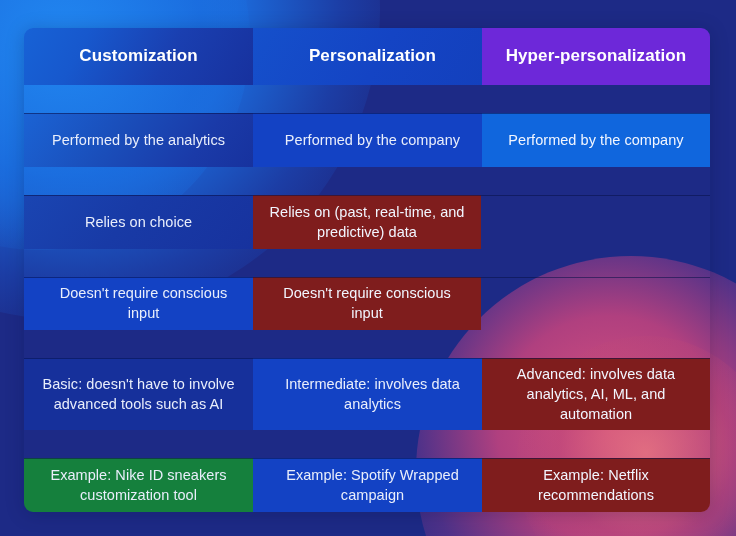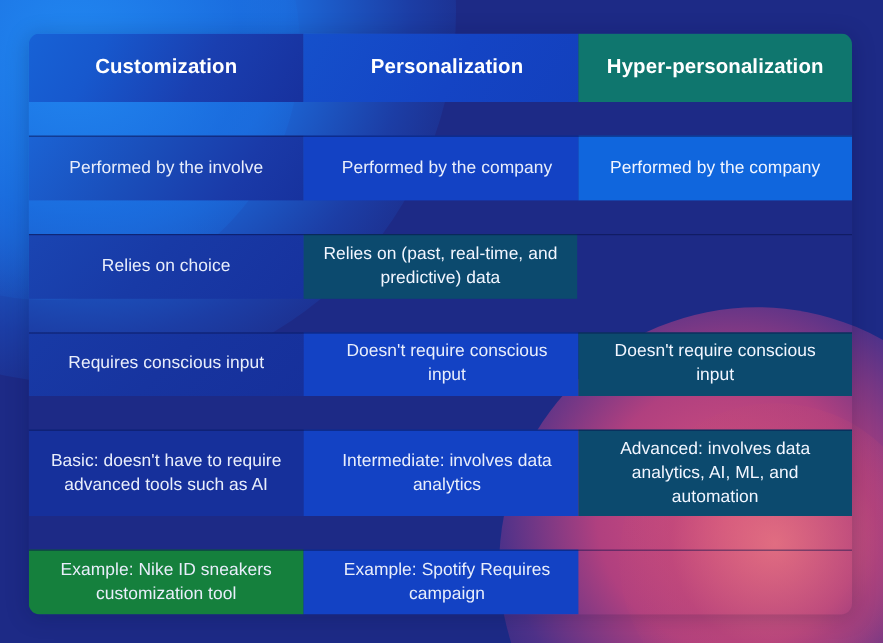--- a/index.html
+++ b/index.html
@@ -106,30 +106,30 @@
     display: flex;
     align-items: center;
     justify-content: center;
     text-align: center;
     box-sizing: border-box;
     padding: 6px 14px;
     color: #ffffff;
   }
   .cell.c1 { width: 229px; background: #17329e; }
   .cell.c2 { width: 229px; background: #1342c4; padding-left: 24px; }
-  .cell.c3 { width: 228px; background: #0c4a6e; }
+  .cell.c3 { width: 228px; background: #7f1d1d; }
 
   
   .row.header .cell.c1 {
     background: linear-gradient(118deg, #1762d6 0%, #1758cd 26%, #1a3fb0 62%, #17319e 100%);
   }
   .row.header .cell.c2 {
     background: linear-gradient(118deg, #1550cb 0%, #1444c4 55%, #1340bd 100%);
   }
-  .row.header .cell.c3 { background: #0f766e; }
+  .row.header .cell.c3 { background: #6d28d9; }
 
   .row.b1 .cell.c1 {
     background: linear-gradient(125deg, #1b63d4 0%, #1a4eba 40%, #1a3aa8 75%, #17329e 100%);
   }
   .row.b1 .cell.c2 { background: #1342c4; }
   .row.b1 .cell.c3 { background: #1066dd; }
 
   .row.b2 .cell.c1 {
     background: linear-gradient(130deg, #1a45b2 0%, #183aa6 45%, #17329e 100%);
   }
@@ -186,21 +186,21 @@
         <span class="head-text">Personalization</span>
       </div>
       <div class="cell c3">
         <span class="head-text">Hyper-personalization</span>
       </div>
     </div>
 
     <div class="row body b1">
       <div class="sep"></div>
       <div class="cell c1">
-        <span class="body-text">Performed by the involve</span>
+        <span class="body-text">Performed by the analytics</span>
       </div>
       <div class="cell c2">
         <span class="body-text">Performed by the company</span>
       </div>
       <div class="cell c3">
         <span class="body-text">Performed by the company</span>
       </div>
     </div>
 
     <div class="row body b2">
@@ -208,48 +208,48 @@
       <div class="cell c1">
         <span class="body-text">Relies on choice</span>
       </div>
       <div class="cell c3">
         <span class="body-text">Relies on (past, real-time, and predictive) data</span>
       </div>
     </div>
 
     <div class="row body b3">
       <div class="sep"></div>
-      <div class="cell c1">
-        <span class="body-text">Requires conscious input</span>
-      </div>
       <div class="cell c2">
         <span class="body-text">Doesn't require conscious input</span>
       </div>
       <div class="cell c3">
         <span class="body-text">Doesn't require conscious input</span>
       </div>
     </div>
 
     <div class="row body b4">
       <div class="sep"></div>
       <div class="cell c1">
-        <span class="body-text">Basic: doesn't have to require advanced tools such as AI</span>
+        <span class="body-text">Basic: doesn't have to involve advanced tools such as AI</span>
       </div>
       <div class="cell c2">
         <span class="body-text">Intermediate: involves data analytics</span>
       </div>
       <div class="cell c3">
         <span class="body-text">Advanced: involves data analytics, AI, ML, and automation</span>
       </div>
     </div>
 
     <div class="row body b5">
       <div class="sep"></div>
       <div class="cell c1">
         <span class="body-text">Example: Nike ID sneakers customization tool</span>
       </div>
       <div class="cell c2">
-        <span class="body-text">Example: Spotify Requires campaign</span>
+        <span class="body-text">Example: Spotify Wrapped campaign</span>
+      </div>
+      <div class="cell c3">
+        <span class="body-text">Example: Netflix recommendations</span>
       </div>
     </div>
 
   </div>
 </div>
 
 </body></html>

